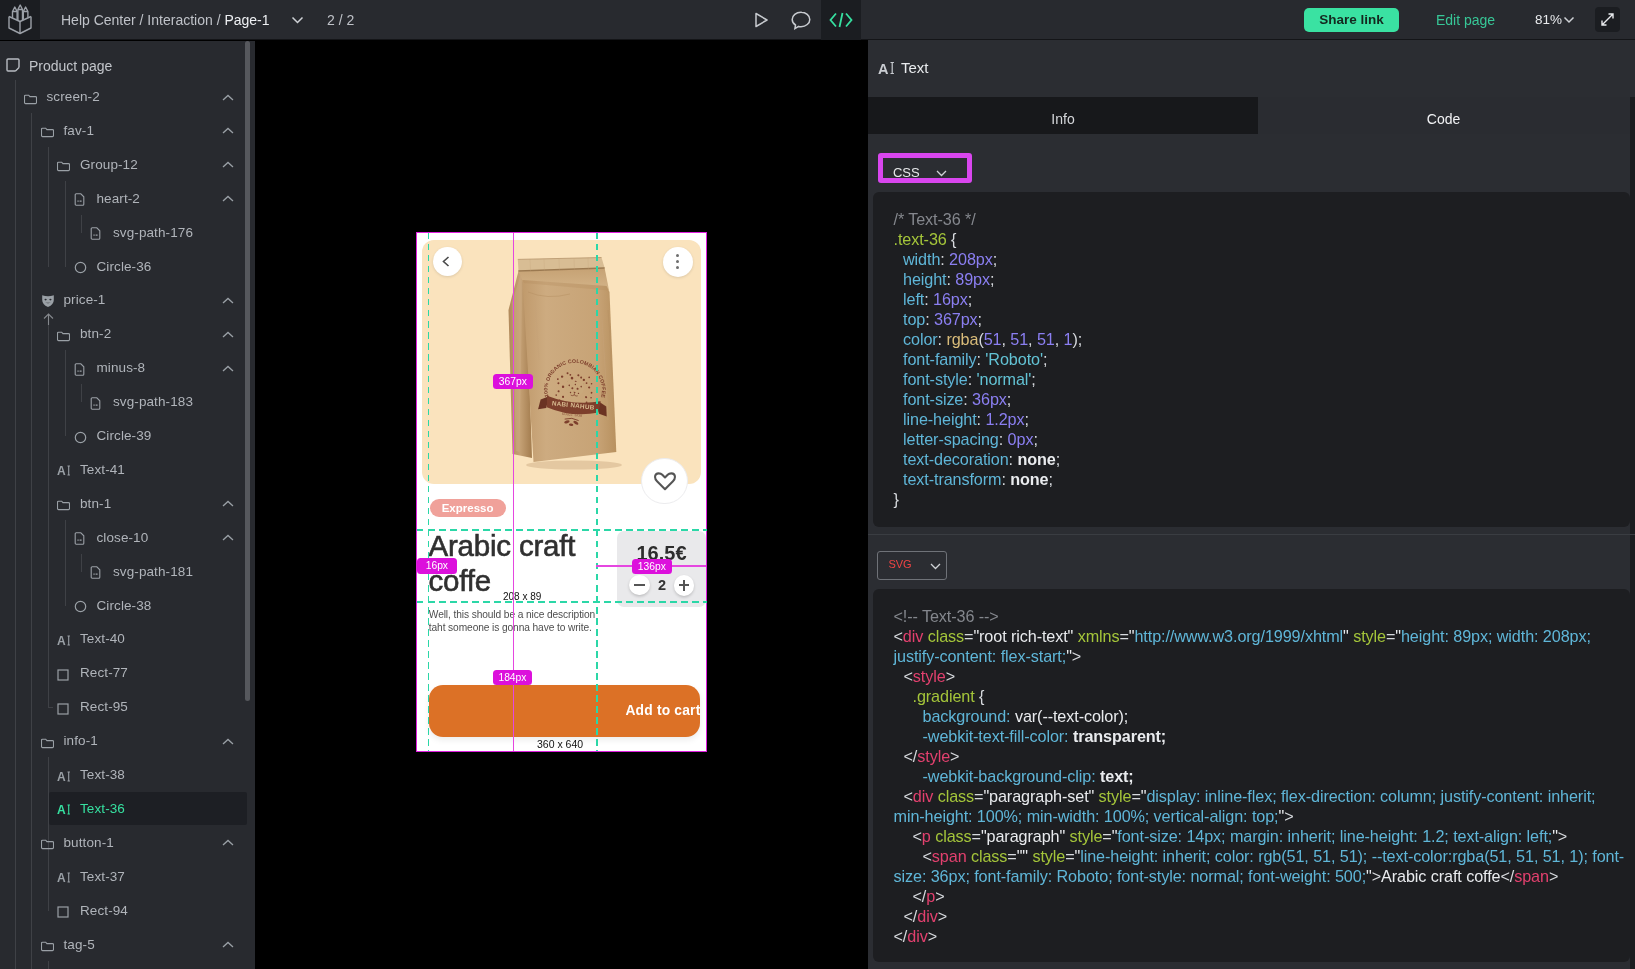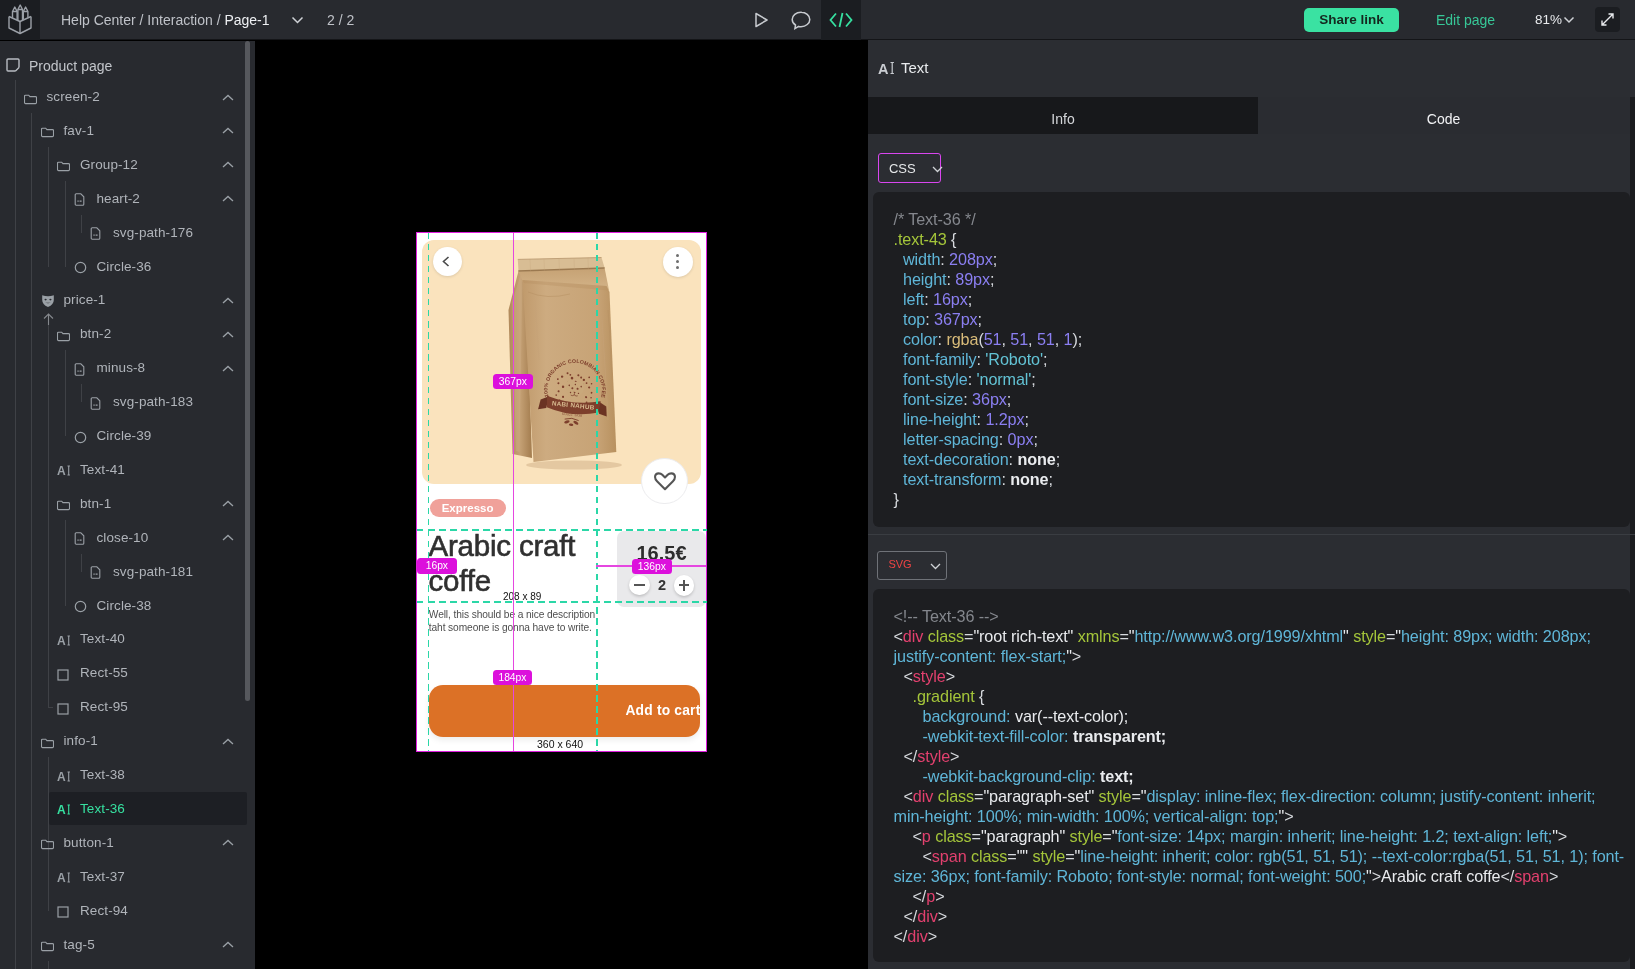--- a/index.html
+++ b/index.html
@@ -196,21 +196,21 @@
       </svg></div>
 <div class="abs lbl" style="left:96.5px;top:556.5px;color:#b0b4ba">Circle-38</div>
 <div class="abs" style="left:57.0px;top:591.9px"><svg width="14" height="13" viewBox="0 0 14 13">
         <text x="0" y="11" font-family="Liberation Sans" font-size="12" font-weight="bold" fill="#9aa0a6">A</text>
         <path d="M10.5 2 h2.4 M11.7 2 v9 M10.5 11 h2.4" stroke="#9aa0a6" stroke-width="1.1"></path>
       </svg></div>
 <div class="abs lbl" style="left:80.0px;top:590.4px;color:#b0b4ba">Text-40</div>
 <div class="abs" style="left:57.0px;top:625.8px"><svg width="12" height="12" viewBox="0 0 12 12">
         <rect x="1" y="1" width="10" height="10" fill="none" stroke="#9aa0a6" stroke-width="1.2"></rect>
       </svg></div>
-<div class="abs lbl" style="left:80.0px;top:624.3px;color:#b0b4ba">Rect-55</div>
+<div class="abs lbl" style="left:80.0px;top:624.3px;color:#b0b4ba">Rect-77</div>
 <div class="abs" style="left:57.0px;top:659.7px"><svg width="12" height="12" viewBox="0 0 12 12">
         <rect x="1" y="1" width="10" height="10" fill="none" stroke="#9aa0a6" stroke-width="1.2"></rect>
       </svg></div>
 <div class="abs lbl" style="left:80.0px;top:658.2px;color:#b0b4ba">Rect-95</div>
 <div class="abs" style="left:40.5px;top:693.6px"><svg width="13" height="12" viewBox="0 0 13 12">
         <path d="M1.5 2.2 h3.2 l1.2 1.4 h5.6 a1 1 0 0 1 1 1 v5 a1 1 0 0 1 -1 1 h-10 a1 1 0 0 1 -1 -1 v-6.4 a1 1 0 0 1 1-1 z" fill="none" stroke="#9aa0a6" stroke-width="1.1"></path>
       </svg></div>
 <div class="abs lbl" style="left:63.5px;top:692.1px;color:#b0b4ba">info-1</div>
 <svg class="abs" style="left:222px;top:696.6px" width="12" height="7" viewBox="0 0 12 7">
       <path d="M1 6 L6 1.4 L11 6" fill="none" stroke="#9aa0a6" stroke-width="1.3"></path>
@@ -385,29 +385,29 @@
   <svg class="abs" style="left:10px;top:20px" width="17" height="16" viewBox="0 0 17 16">
       <text x="0" y="13.5" font-family="Liberation Sans" font-size="14.5" font-weight="bold" fill="#c9ccd1">A</text>
       <path d="M12.5 2.5 h3.4 M14.2 2.5 v11 M12.5 13.5 h3.4" stroke="#c9ccd1" stroke-width="1.2"></path>
     </svg>
   <div class="abs" style="left:33px;top:19px;font-size:15px;color:#e9ebee">Text</div>
   <div class="abs" style="left:0;top:57px;width:767px;height:37px;background:#17181b"></div>
   <div class="abs" style="left:390px;top:57px;width:371.5px;height:37px;background:#2a2c31"></div>
   <div class="abs" style="left:0px;top:71px;width:390px;text-align:center;font-size:14px;color:#d4d6da">Info</div>
   <div class="abs" style="left:390px;top:71px;width:371px;text-align:center;font-size:14px;color:#f2f3f5">Code</div>
   <div class="abs" style="left:761.5px;top:57px;width:5.5px;height:872px;background:#1b1c1f"></div>
-  <div class="abs" style="left:9.9px;top:112.5px;width:63px;height:30.3px;border:1px solid #d946ef;border-radius:3px">
+  <div class="abs" style="left:9.9px;top:112.5px;width:94px;height:30.3px;border:5px solid #d946ef;border-radius:3px">
     <div style="position:absolute;left:10px;top:7px;font-size:13px;color:#e6e8ea">CSS</div>
     <svg style="position:absolute;left:53px;top:12px" width="11" height="7" viewBox="0 0 11 7">
         <path d="M1 1 L5.5 5.5 L10 1" fill="none" stroke="#cfd2d6" stroke-width="1.3"></path>
       </svg>
   </div>
   <div class="abs code" style="left:4.5px;top:152.3px;width:757px;height:334.5px;background:#1d1e21;border-radius:6px;padding:16.7px 0 0 21px">
 <div><span class="c-com">/* Text-36 */</span></div>
-<div><span class="c-sel">.text-43</span><span class="c-pun"> {</span></div>
+<div><span class="c-sel">.text-36</span><span class="c-pun"> {</span></div>
 <div style="padding-left:9.5px"><span class="c-prop">width</span><span class="c-pun">: </span><span class="c-val">208px</span><span class="c-pun">;</span></div>
 <div style="padding-left:9.5px"><span class="c-prop">height</span><span class="c-pun">: </span><span class="c-val">89px</span><span class="c-pun">;</span></div>
 <div style="padding-left:9.5px"><span class="c-prop">left</span><span class="c-pun">: </span><span class="c-val">16px</span><span class="c-pun">;</span></div>
 <div style="padding-left:9.5px"><span class="c-prop">top</span><span class="c-pun">: </span><span class="c-val">367px</span><span class="c-pun">;</span></div>
 <div style="padding-left:9.5px"><span class="c-prop">color</span><span class="c-pun">: </span><span class="c-fn">rgba</span><span class="c-pun">(</span><span class="c-val">51</span><span class="c-pun">, </span><span class="c-val">51</span><span class="c-pun">, </span><span class="c-val">51</span><span class="c-pun">, </span><span class="c-val">1</span><span class="c-pun">);</span></div>
 <div style="padding-left:9.5px"><span class="c-prop">font-family</span><span class="c-pun">: </span><span class="c-str">'Roboto'</span><span class="c-pun">;</span></div>
 <div style="padding-left:9.5px"><span class="c-prop">font-style</span><span class="c-pun">: </span><span class="c-str">'normal'</span><span class="c-pun">;</span></div>
 <div style="padding-left:9.5px"><span class="c-prop">font-size</span><span class="c-pun">: </span><span class="c-val">36px</span><span class="c-pun">;</span></div>
 <div style="padding-left:9.5px"><span class="c-prop">line-height</span><span class="c-pun">: </span><span class="c-val">1.2px</span><span class="c-pun">;</span></div>
 <div style="padding-left:9.5px"><span class="c-prop">letter-spacing</span><span class="c-pun">: </span><span class="c-val">0px</span><span class="c-pun">;</span></div>

